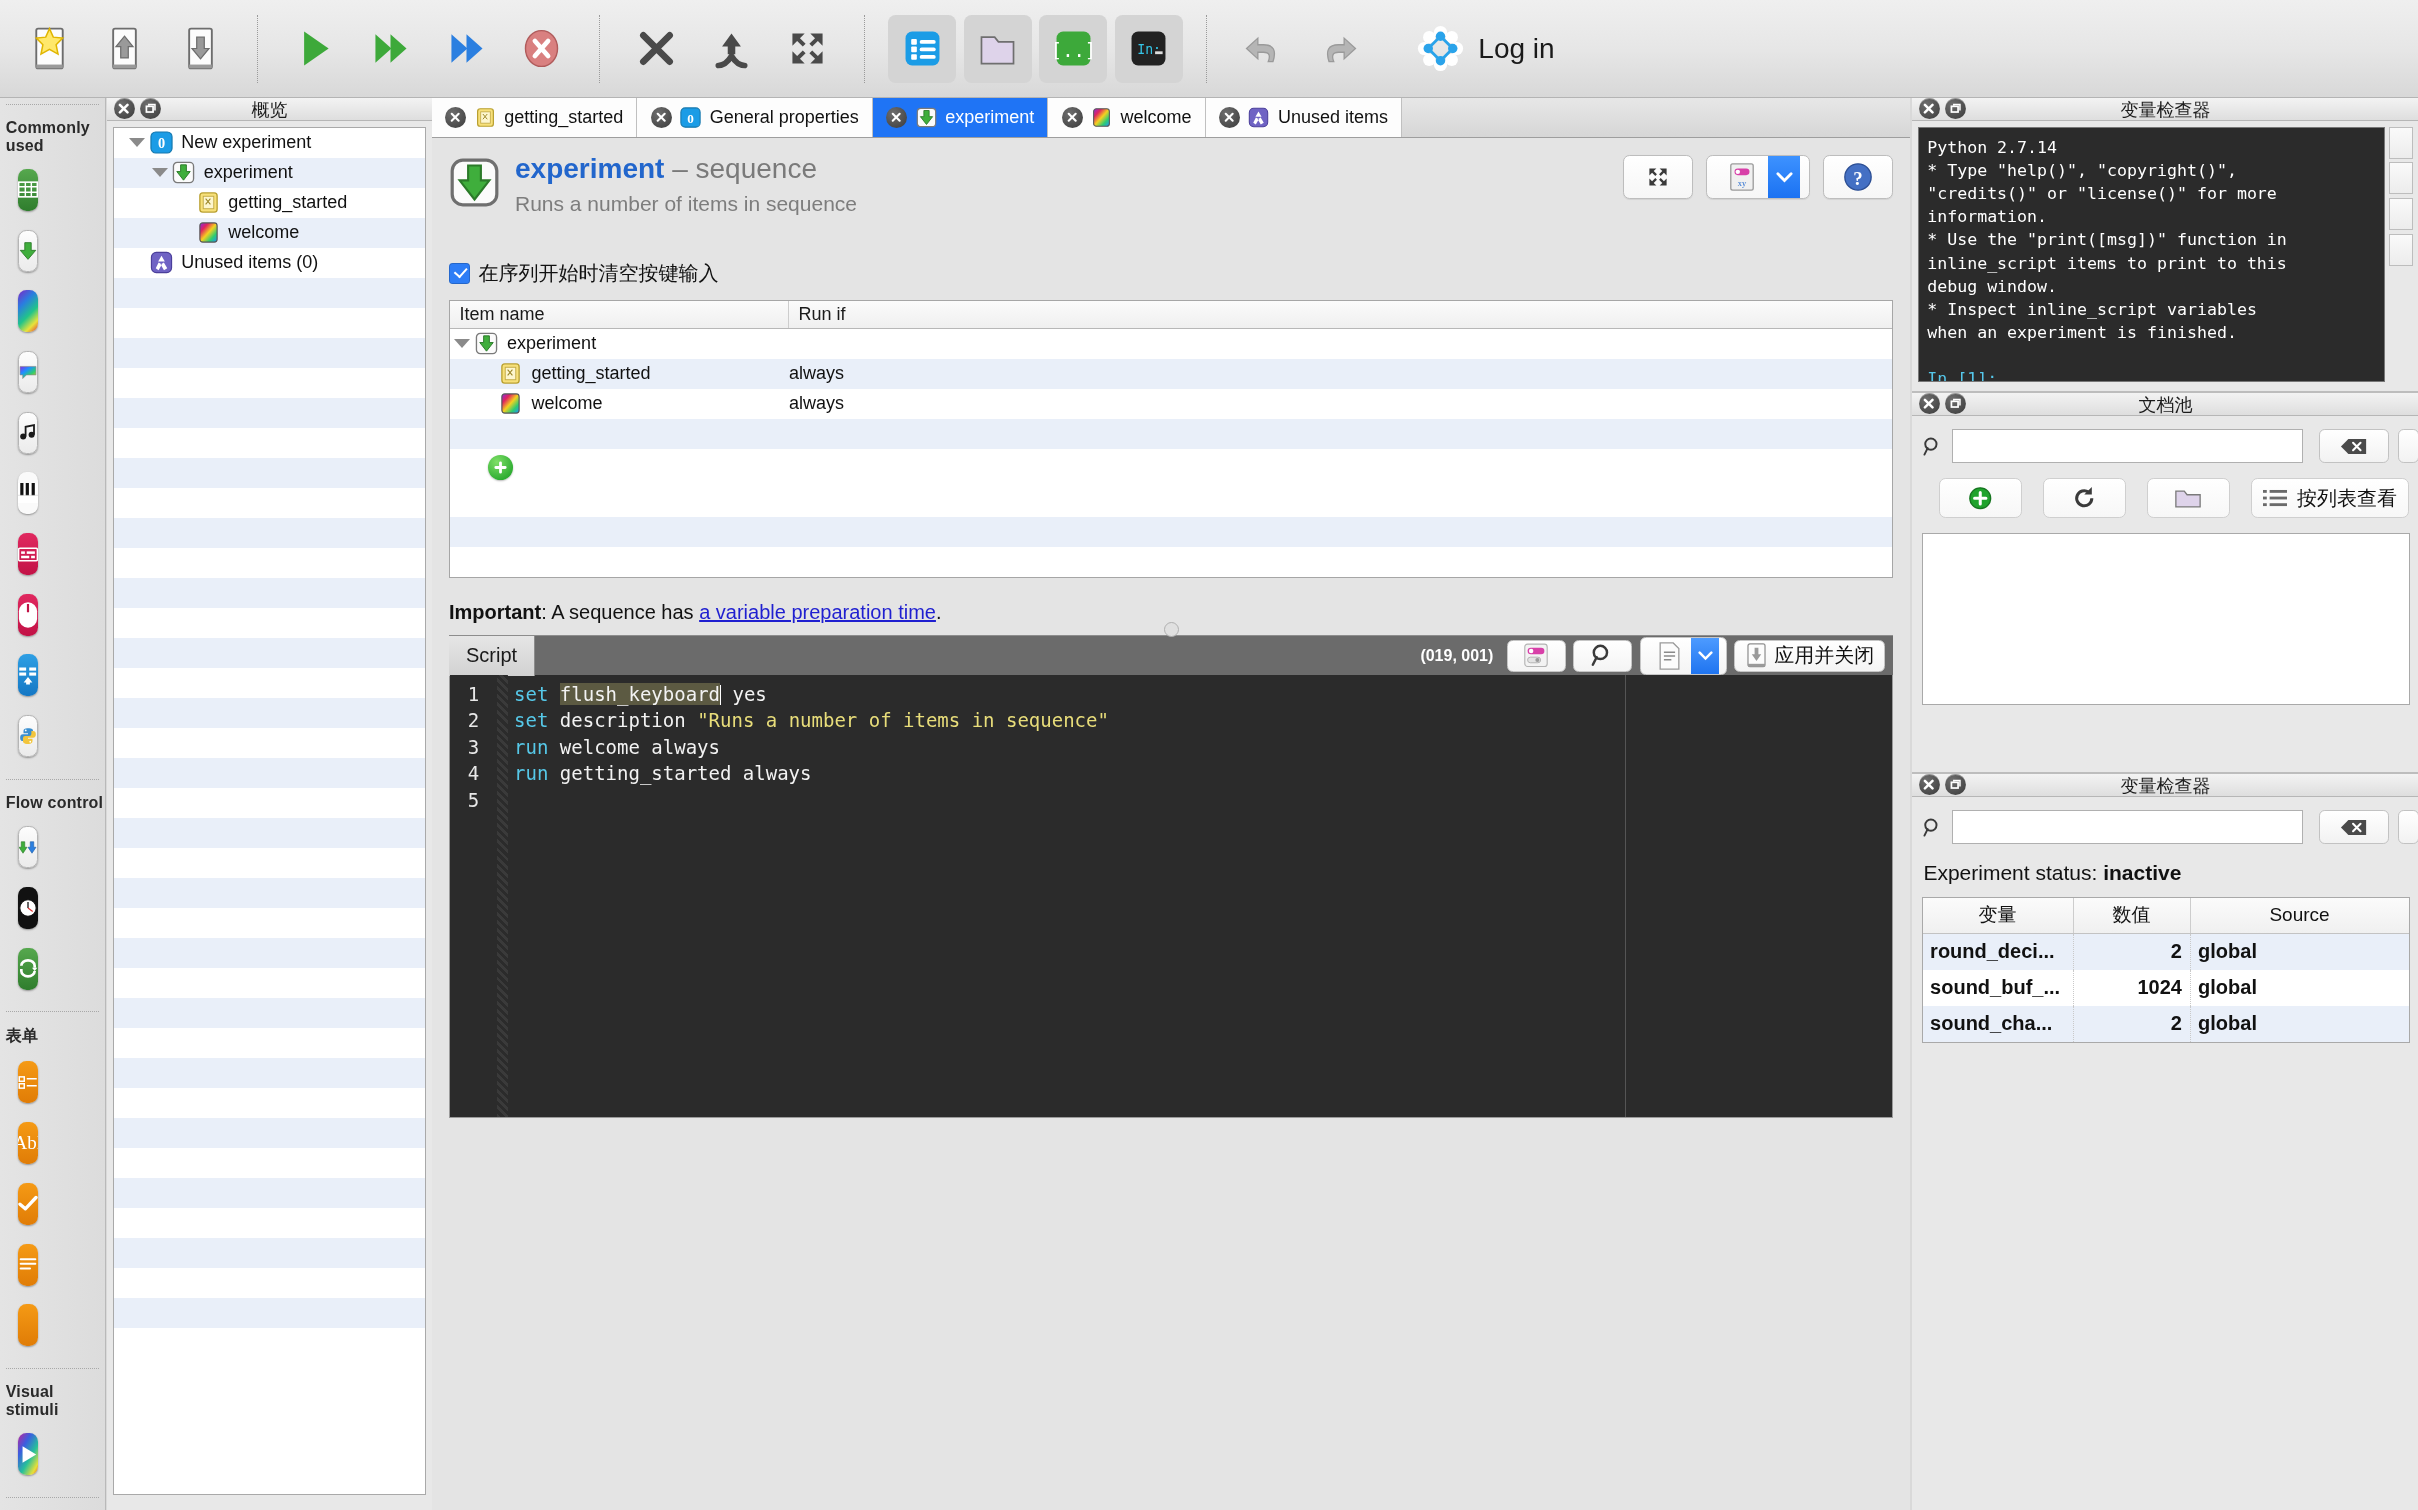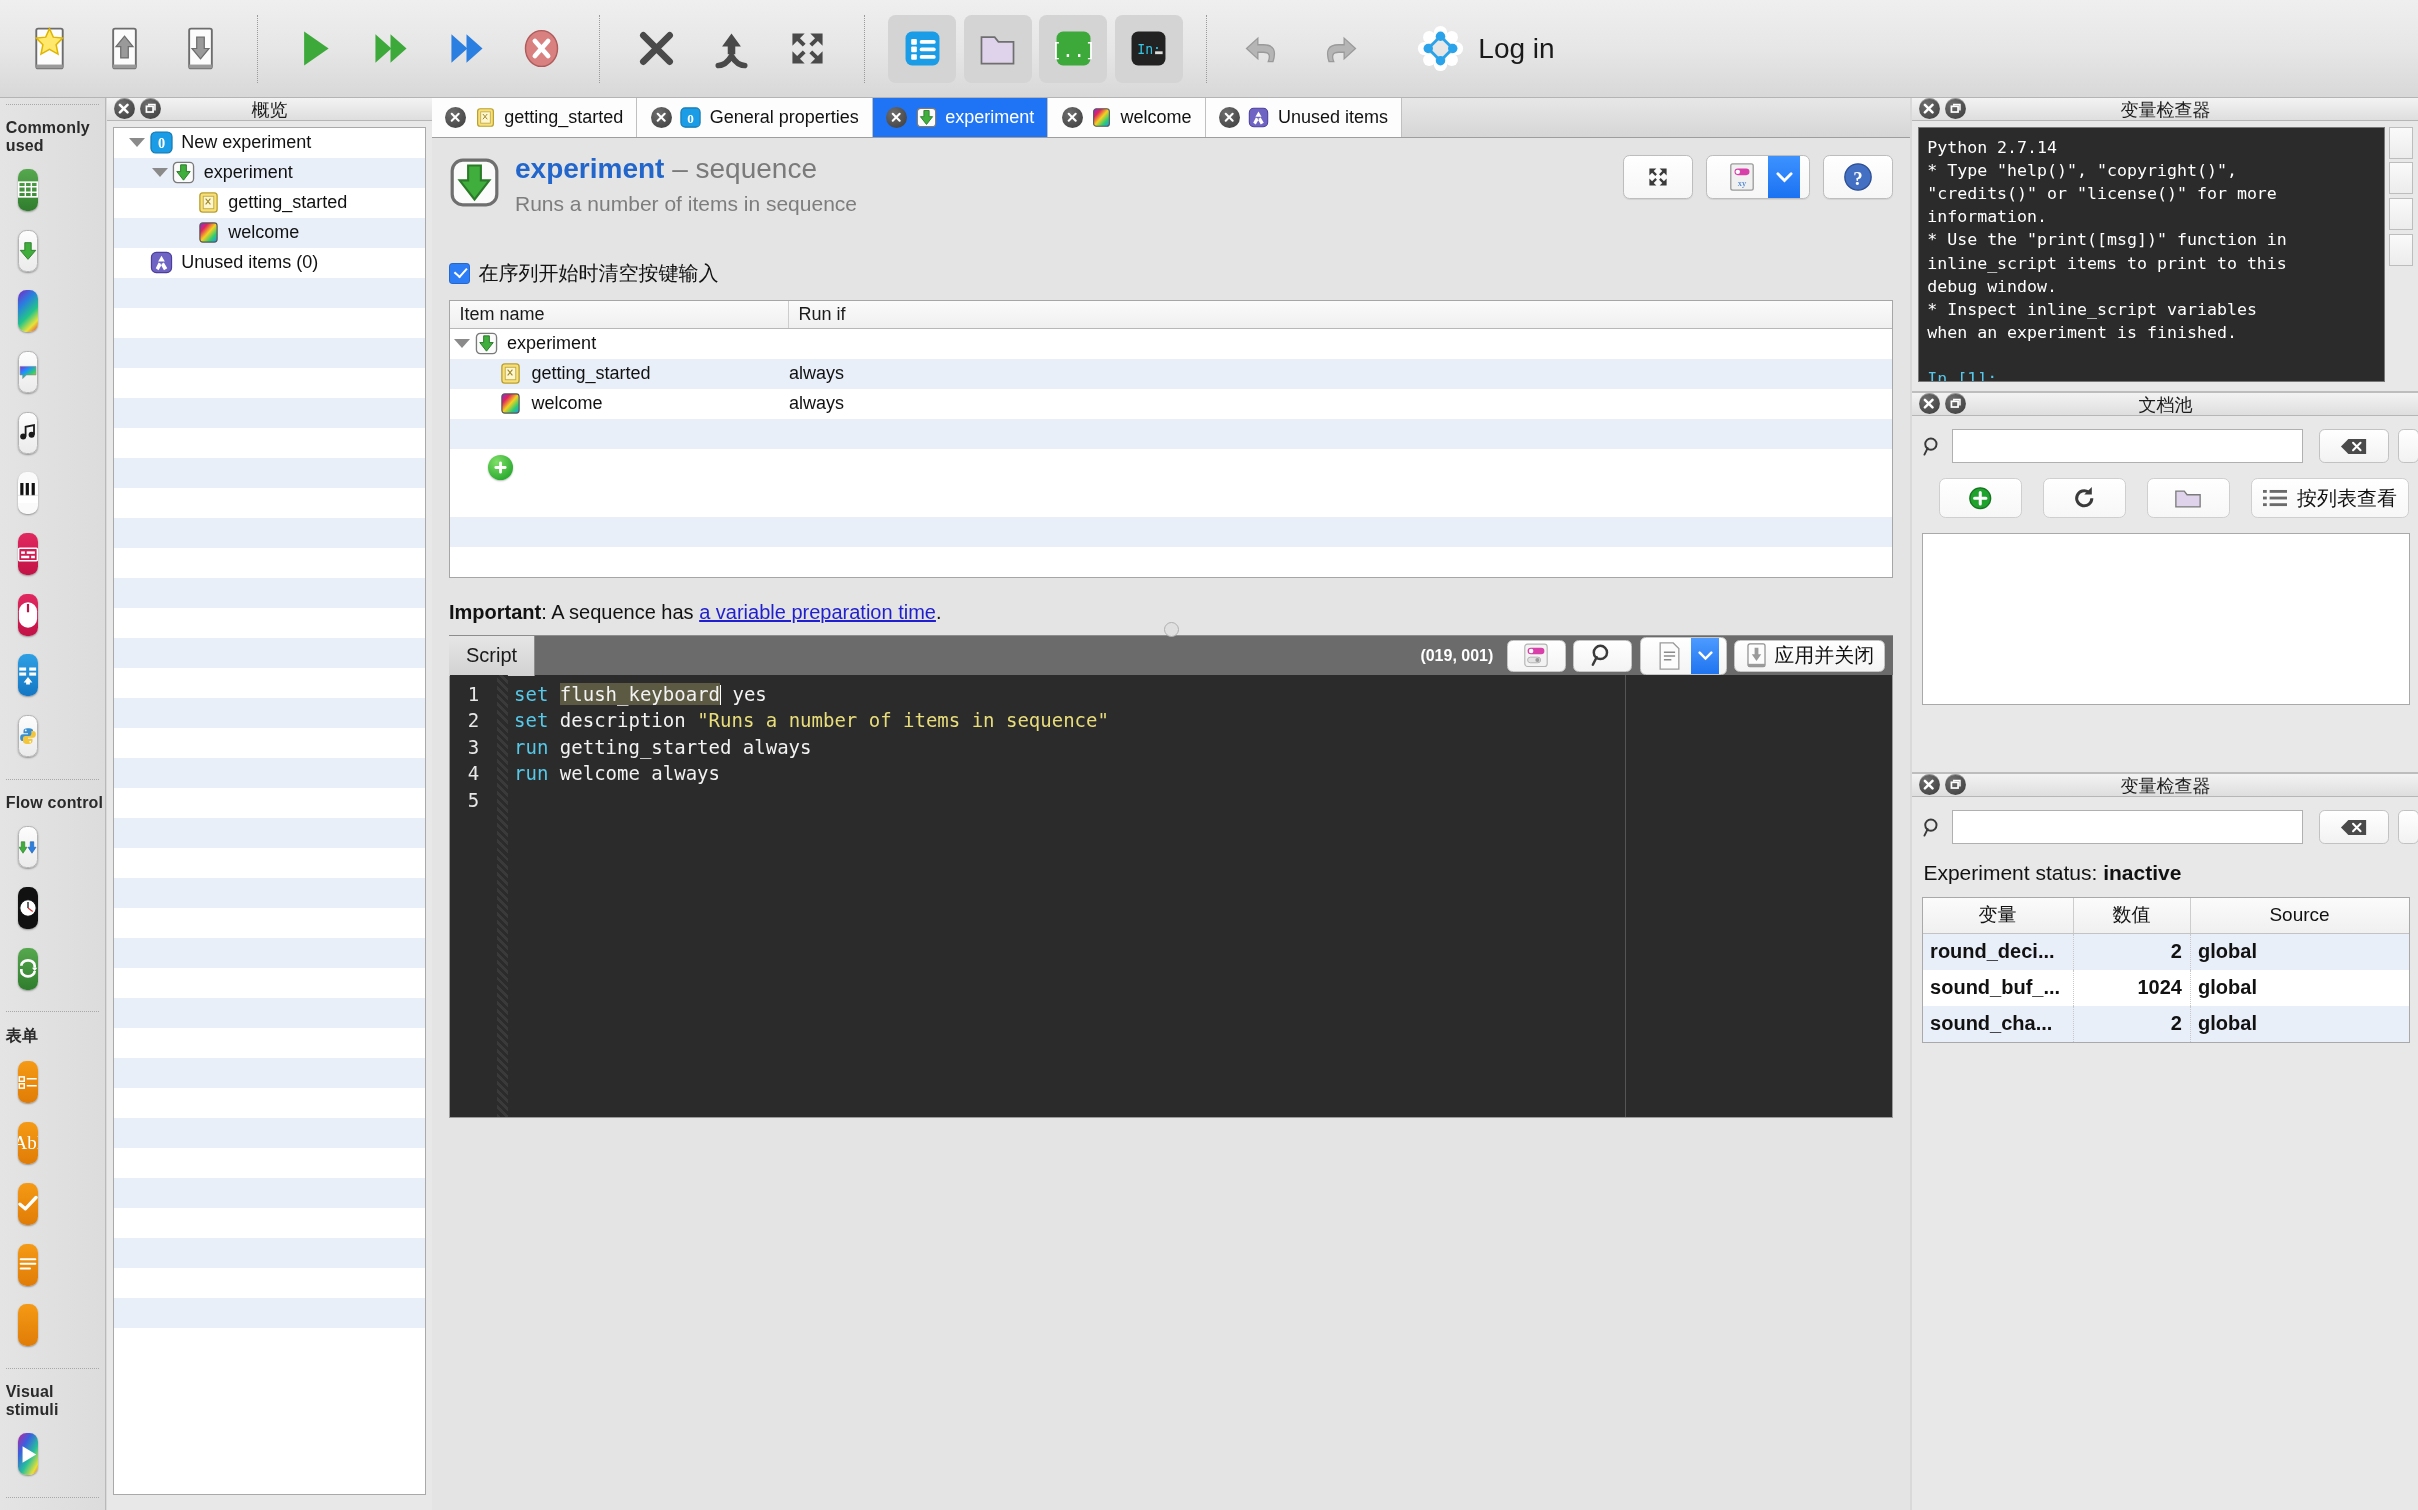--- a/index.html
+++ b/index.html
@@ -980,22 +980,22 @@
         <div>2</div>
         <div>3</div>
         <div>4</div>
         <div>5</div>
       </div>
       <div class="fold"></div>
       <div class="code">
         <div class="rightmargin"></div>
         <div class="ln"><span class="kw">set</span> <span class="selword">flush_keyboard</span><span class="caret-bar"></span><span> yes</span></div>
         <div class="ln"><span class="kw">set</span><span> description </span><span class="str">"Runs a number of items in sequence"</span></div>
+        <div class="ln"><span class="kw">run</span><span> welcome always</span></div>
         <div class="ln"><span class="kw">run</span><span> getting_started always</span></div>
-        <div class="ln"><span class="kw">run</span><span> welcome always</span></div>
         <div class="ln"></div>
       </div>
     </div>
   </div>
 
   <div id="rightcol">
 
     <div id="dbg">
       <div class="dock-title">
         <div class="dock-btns">

